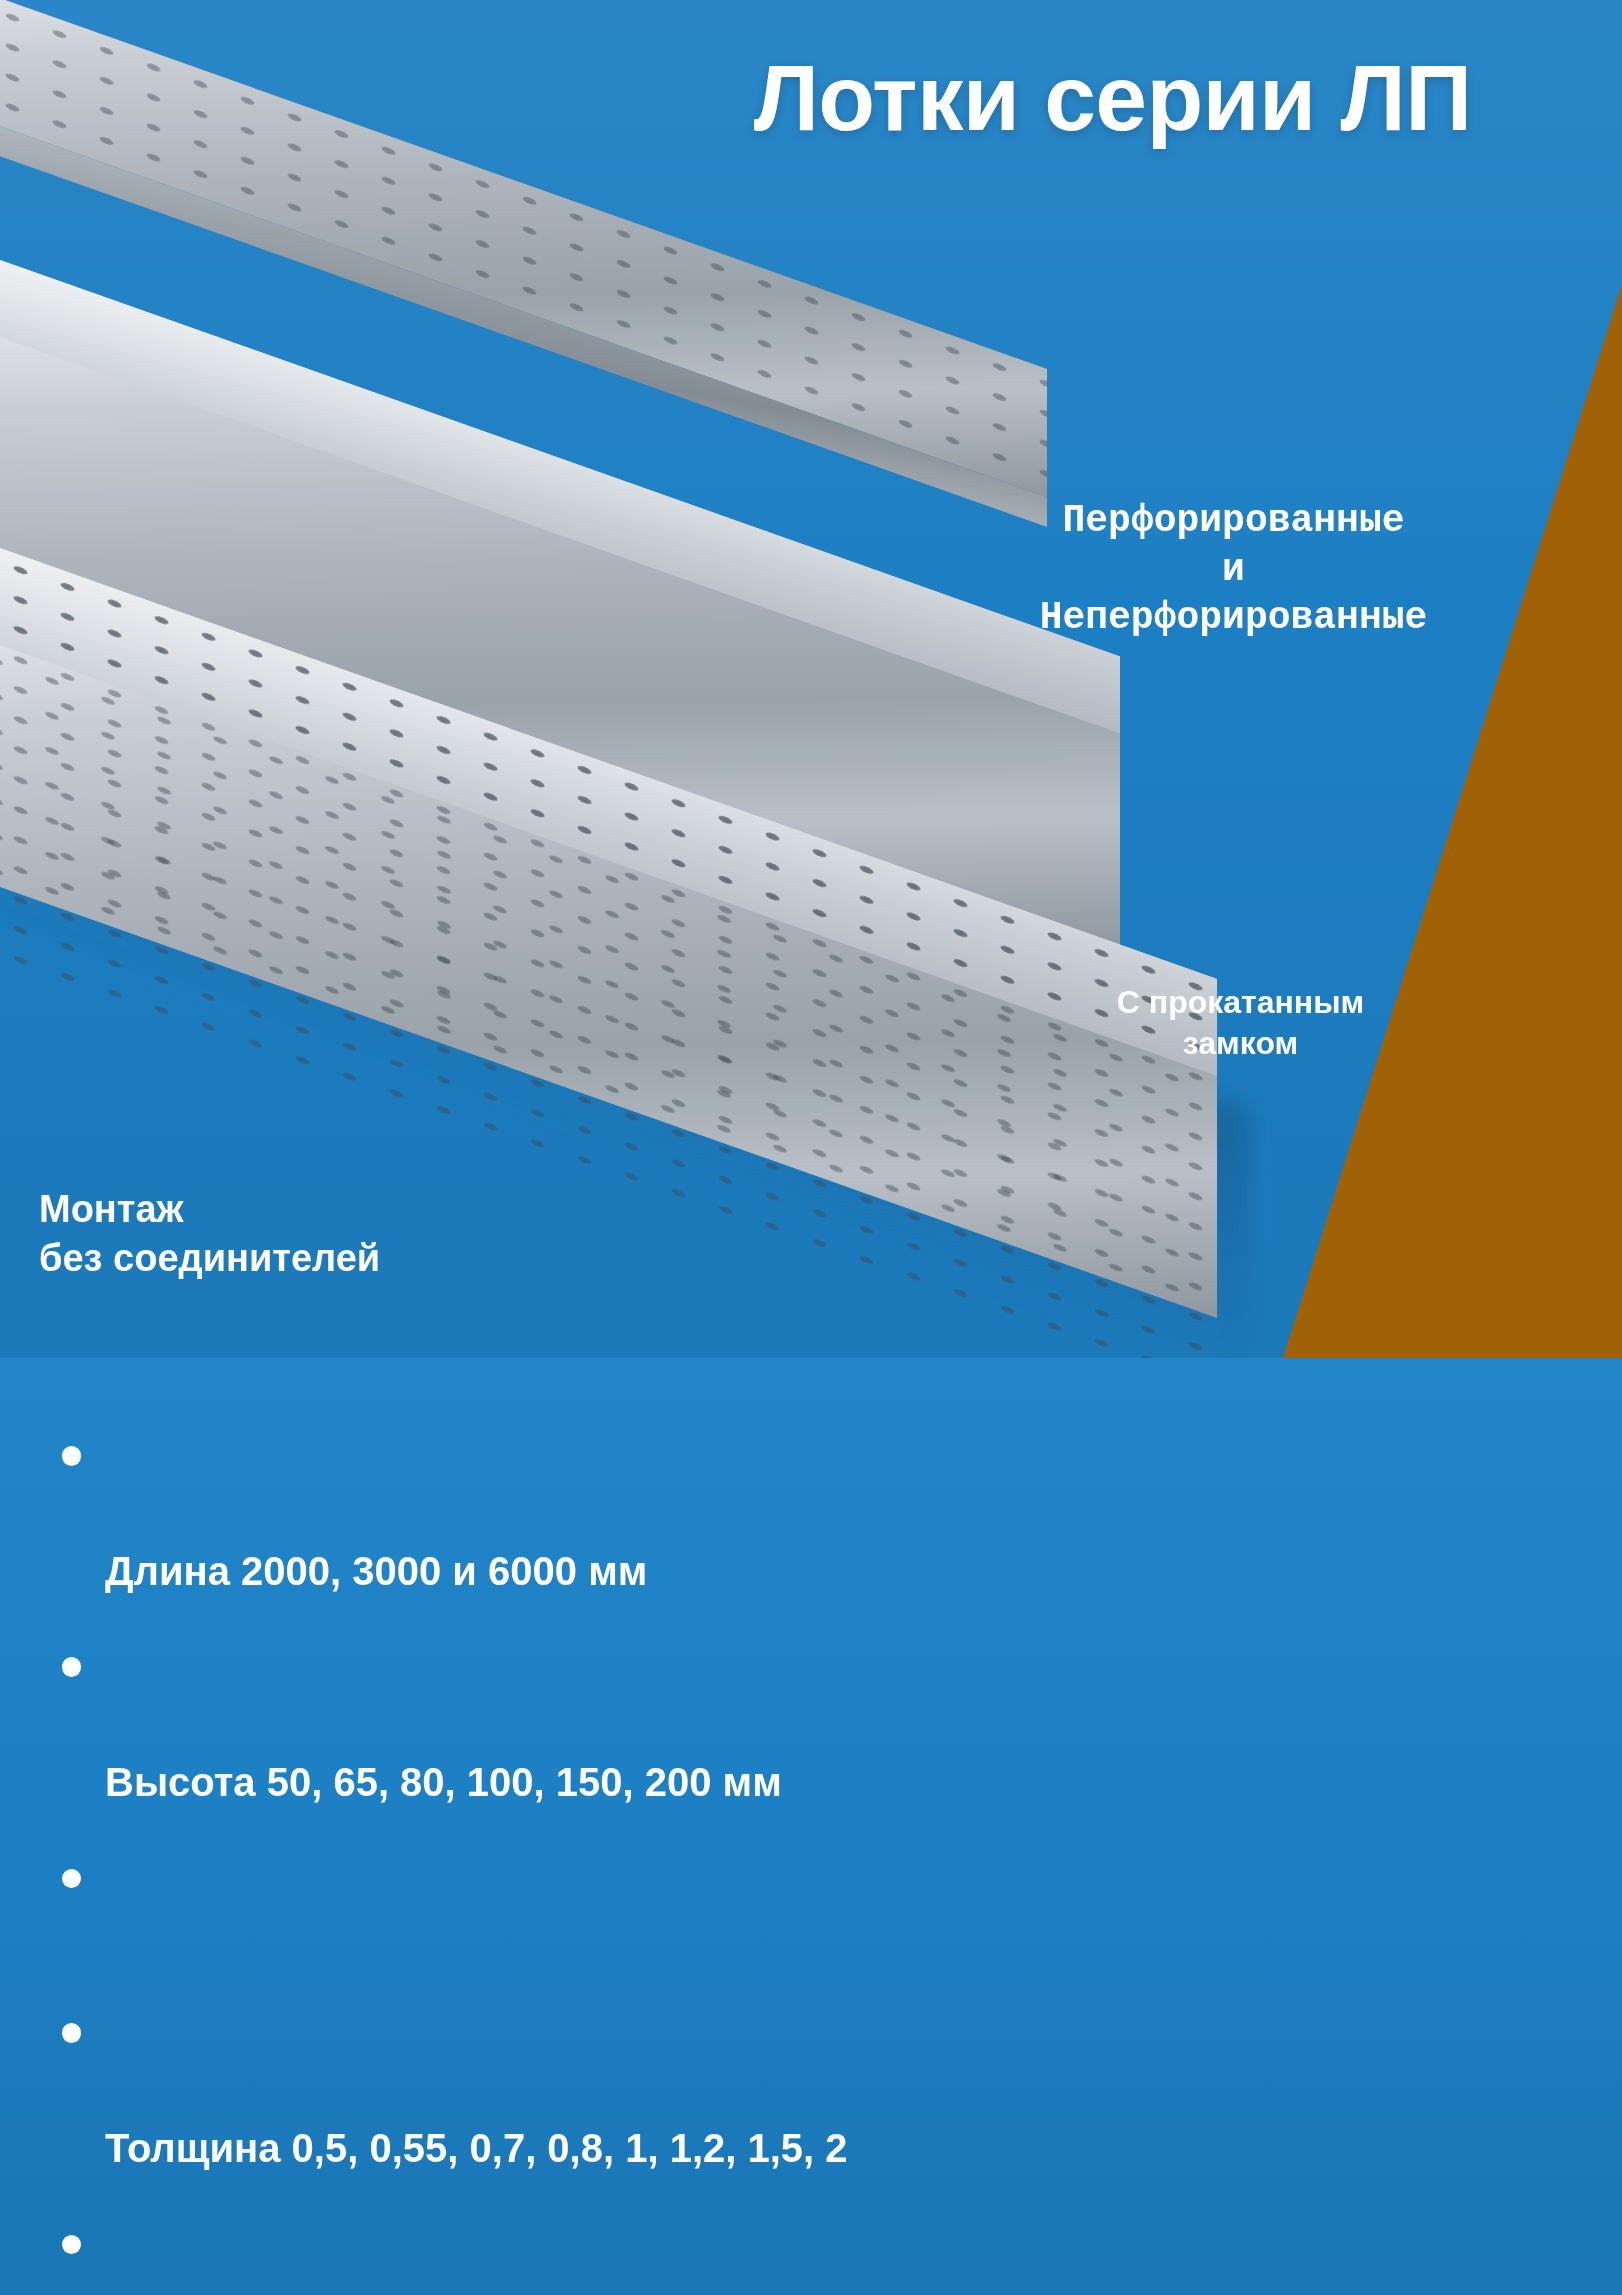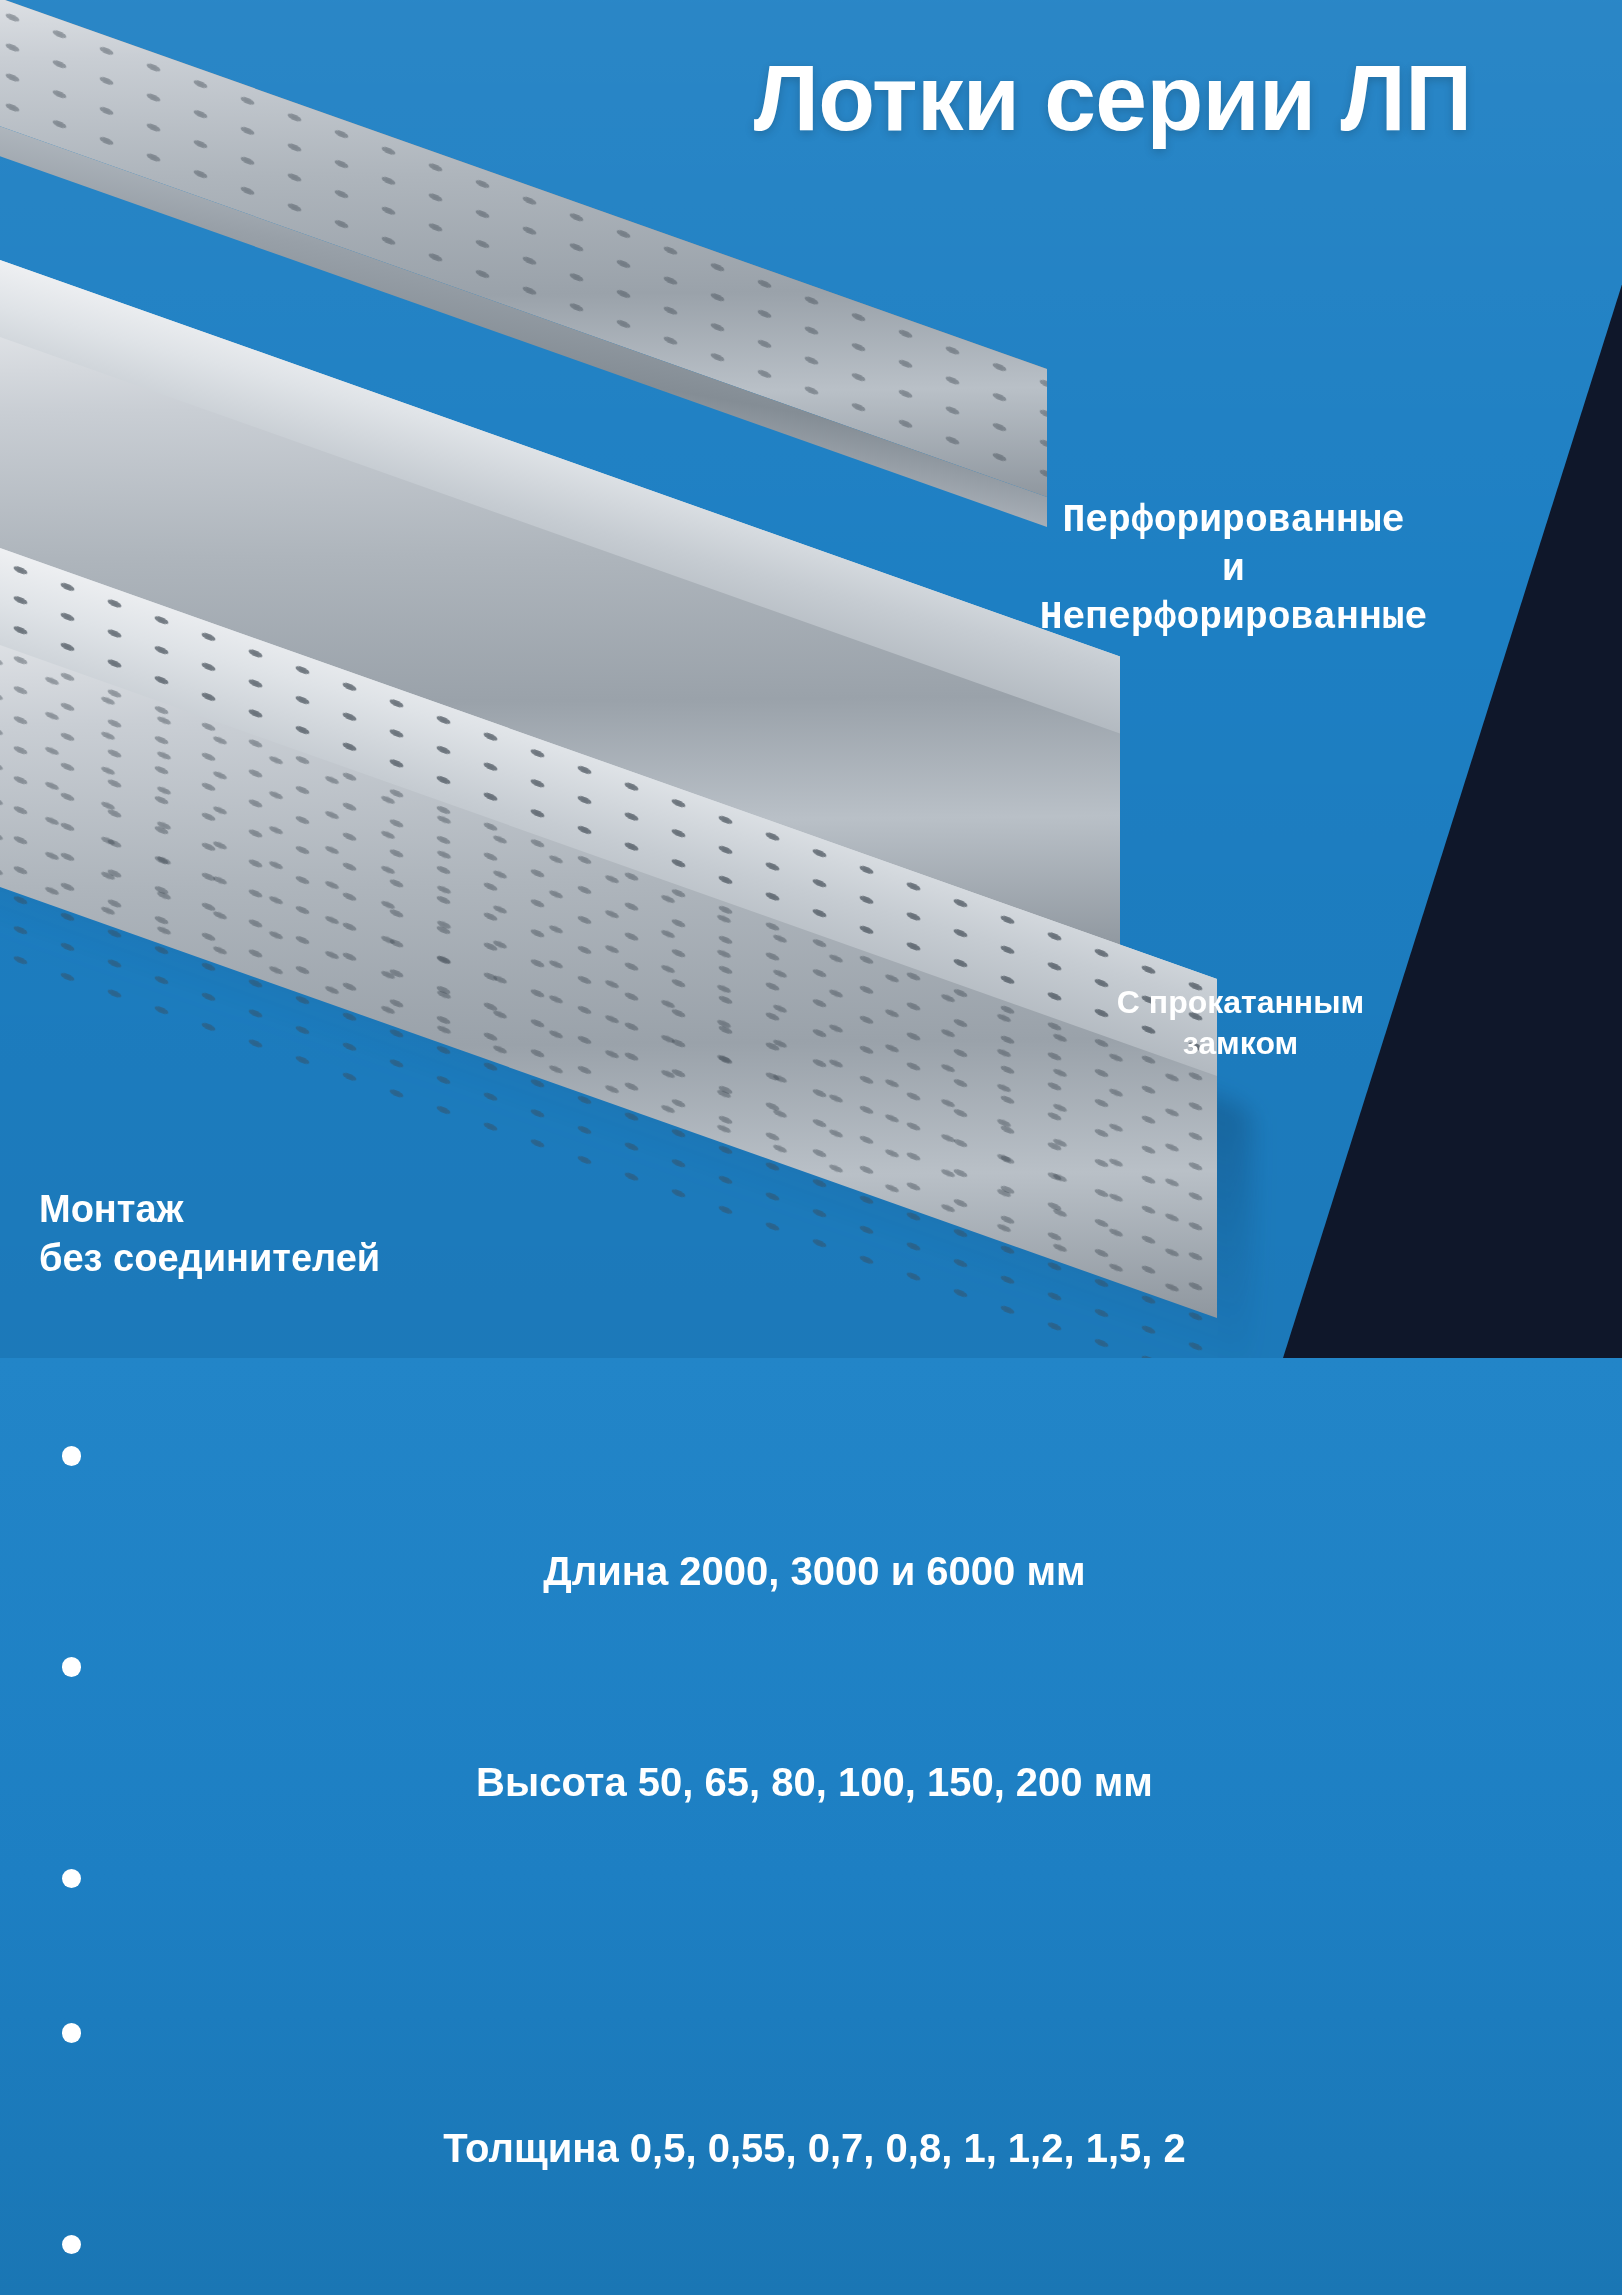--- a/index.html
+++ b/index.html
@@ -19,21 +19,21 @@
   }
 
   
   .hero {
     position: absolute;
     left: 0;
     top: 0;
     width: 1623px;
     height: 1358px;
     overflow: hidden;
-    background: #0f172a;
+    background: #a16207;
   }
   
   .hero-blue {
     position: absolute;
     left: 0;
     top: 0;
     width: 1623px;
     height: 1358px;
     background: #1d7fc3;
     -webkit-clip-path: polygon(0 0, 1623px 0, 1623px 281px, 1283px 1358px, 0 1358px);
@@ -200,21 +200,20 @@
   
   .specs {
     position: absolute;
     left: 0;
     top: 1358px;
     width: 1623px;
     height: 937px;
     background: #1d7fc3;
     background: linear-gradient(180deg, #2285c8 0%, #1d7fc3 55%, #1a76b4 100%);
     overflow: hidden;
-    text-align: center;
   }
   .specs-list {
     position: absolute;
     left: 51px;
     top: 71px;
     width: 1473px;
     margin: 0;
     padding: 0;
     list-style: none;
   }

